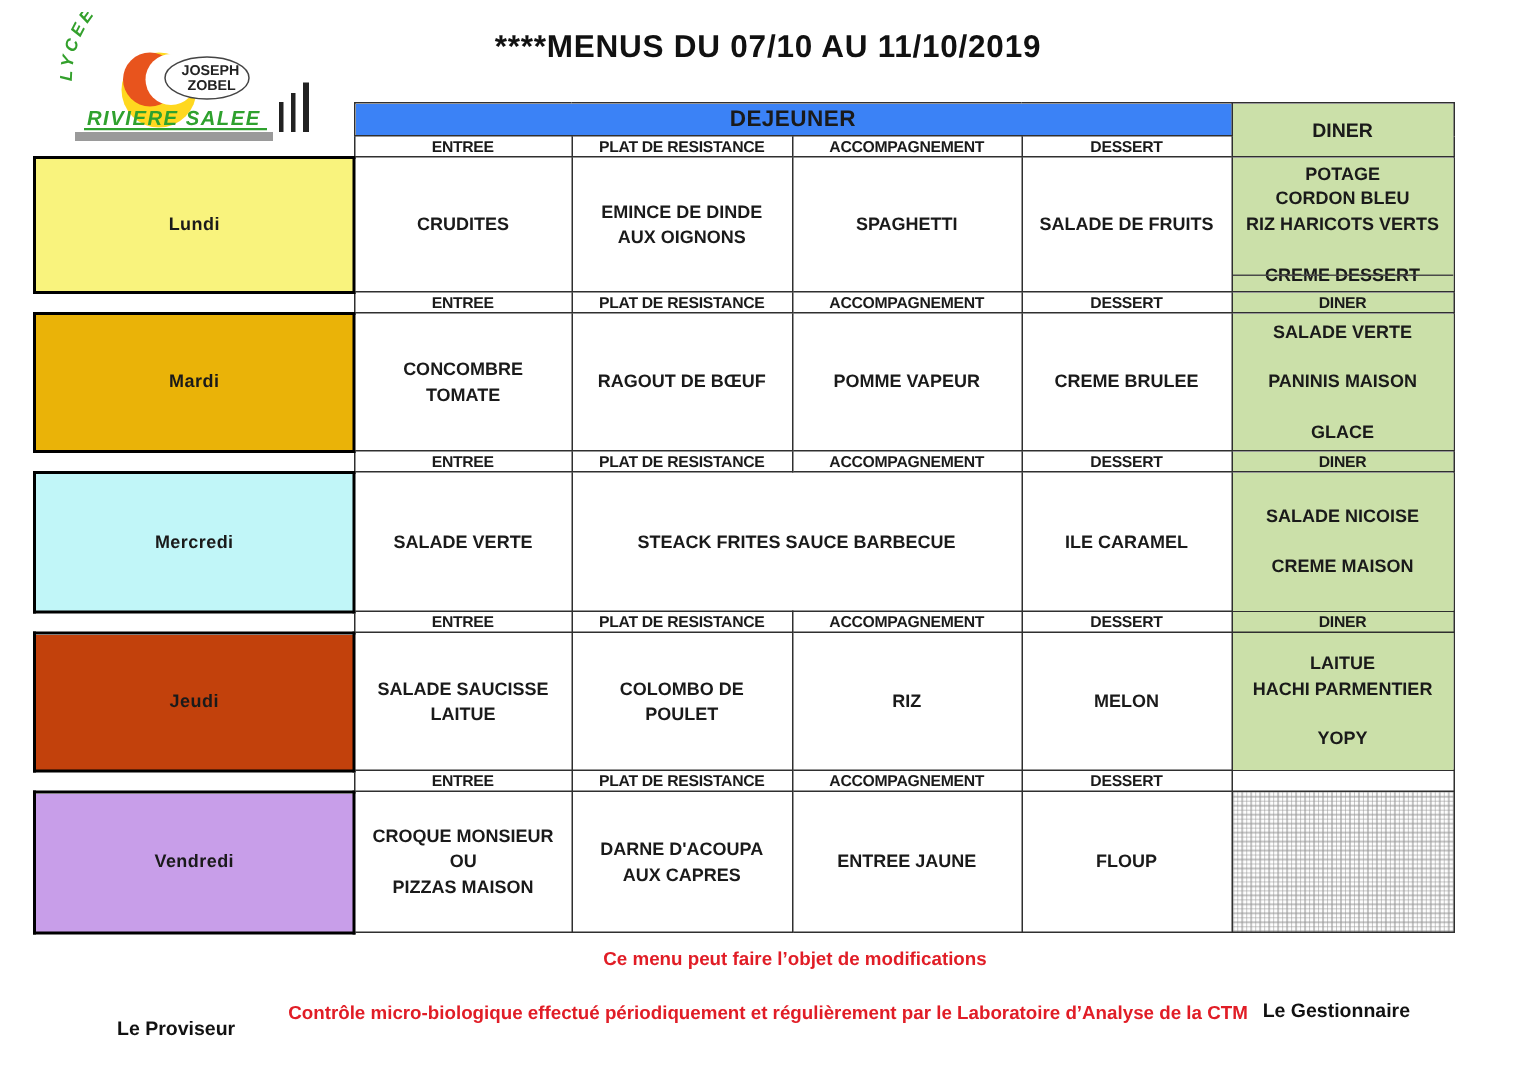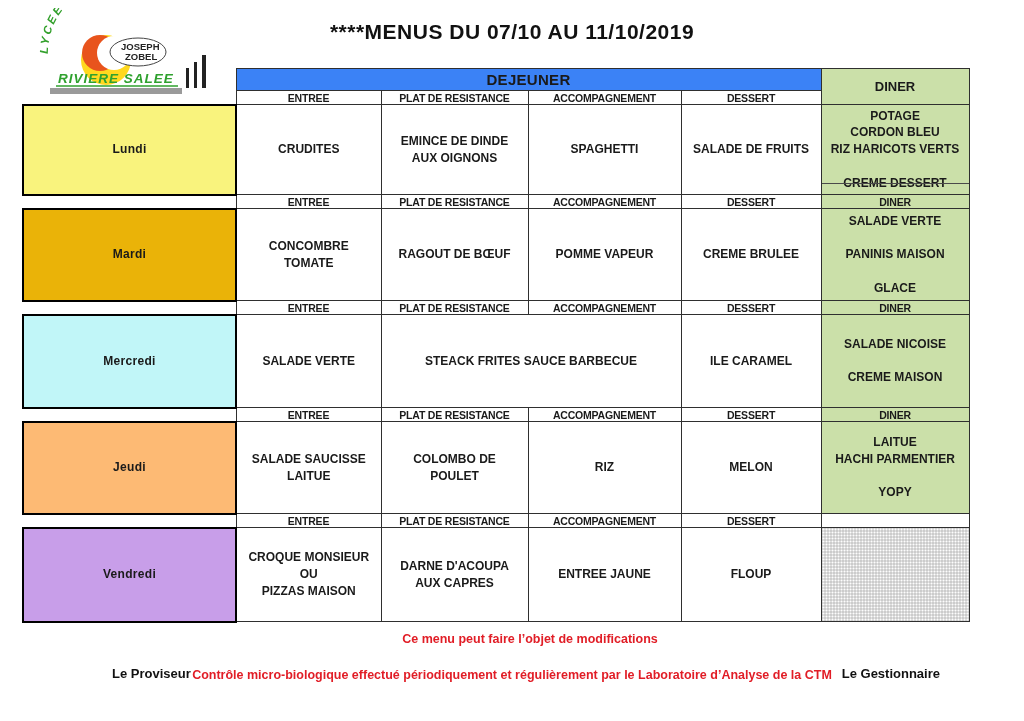--- a/index.html
+++ b/index.html
@@ -51,21 +51,21 @@
   .r-lundi { height: 90px; } .r-mardi { height: 92px; } .r-mercredi { height: 93px; }
   .r-jeudi { height: 92px; } .r-vendredi { height: 94px; }
   td.day {
     font-size: 13px;
     border: 2px solid #000;
     letter-spacing: 0.3px;
   }
   .bg-lundi    { background: #f9f37d; }
   .bg-mardi    { background: #eab308; margin-top: 34px; }
   .bg-mercredi { background: #c1f6f8; }
-  .bg-jeudi    { background: #fdba74; }
+  .bg-jeudi    { background: #c2410c; }
   .bg-vendredi { background: #c89ee9; }
   td.diner-cell { background: #cbe0a9; position: relative; line-height: 1.42; }
   td.diner-cell.split::after {
     content: "";
     position: absolute;
     left: 0; right: 0; bottom: 10px;
     border-top: 1px solid #4a4a4a;
   }
   td.hatched {
     background-color: #fdfdfd;
@@ -83,21 +83,21 @@
   .note-1 { top: 631px; }
   .note-2 { top: 632px; padding-left: 36px; }
   .note-3 { top: 668px; }
   .sig {
     position: absolute;
     top: 666px;
     font-weight: bold;
     font-size: 13px;
     color: #111;
   }
-  .sig-left { left: 112px; }
+  .sig-left { left: 78px; margin-top: 12px; }
   .sig-right { right: 84px; }
 </style>
 </head>
 <body>
 
 <div class="page">
 
   <svg class="logo" width="185" height="92" viewBox="0 0 185 92">
     <rect x="14" y="80" width="132" height="6" fill="#9a9a9a"></rect>
     <defs>

